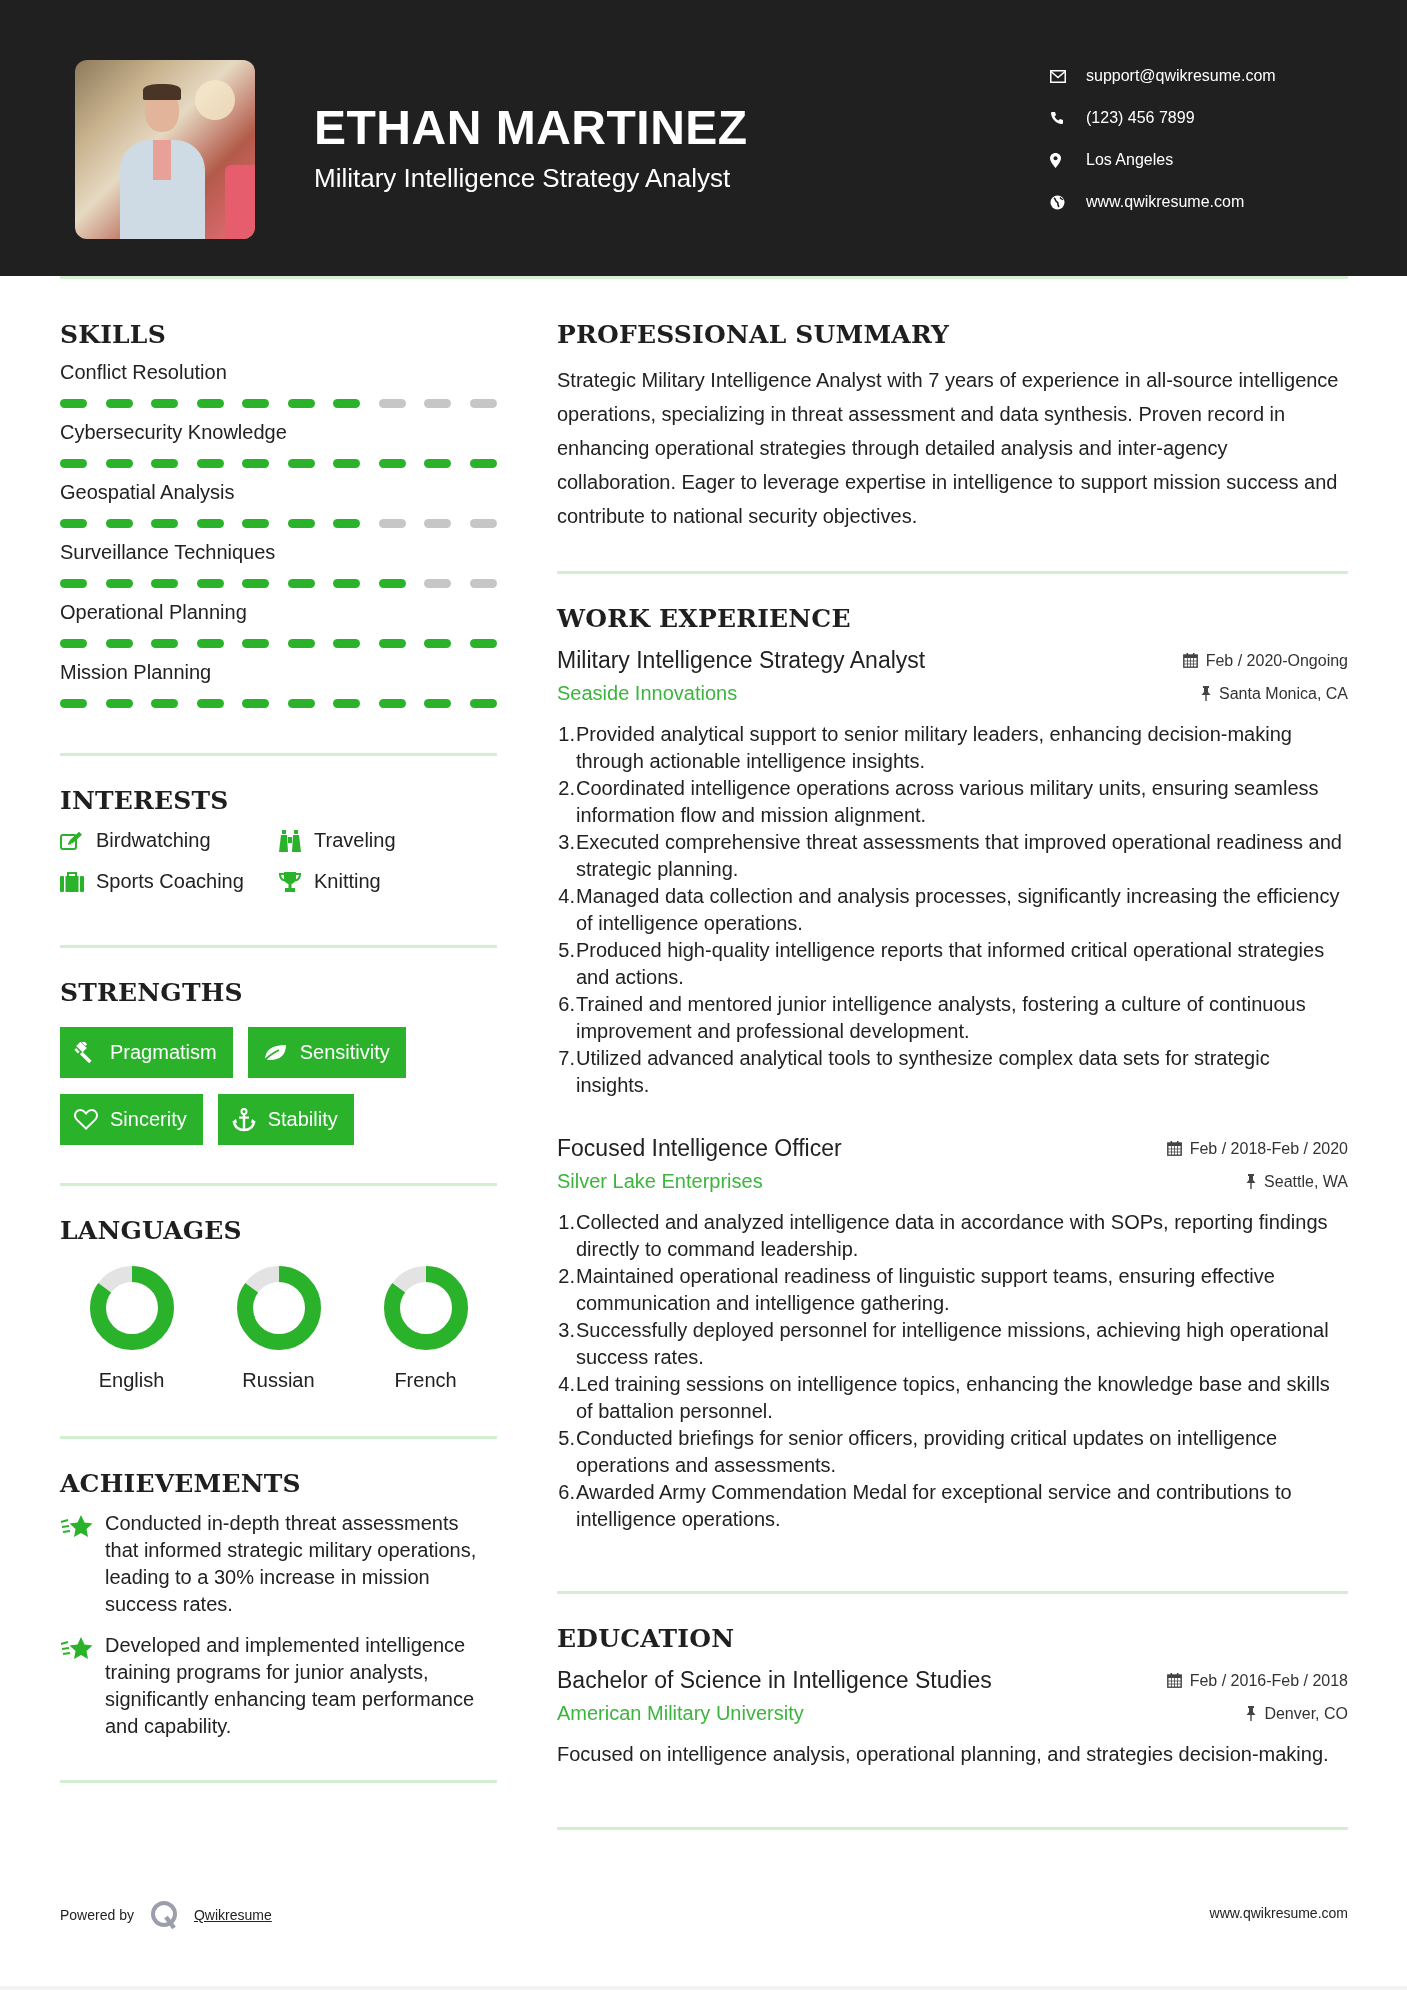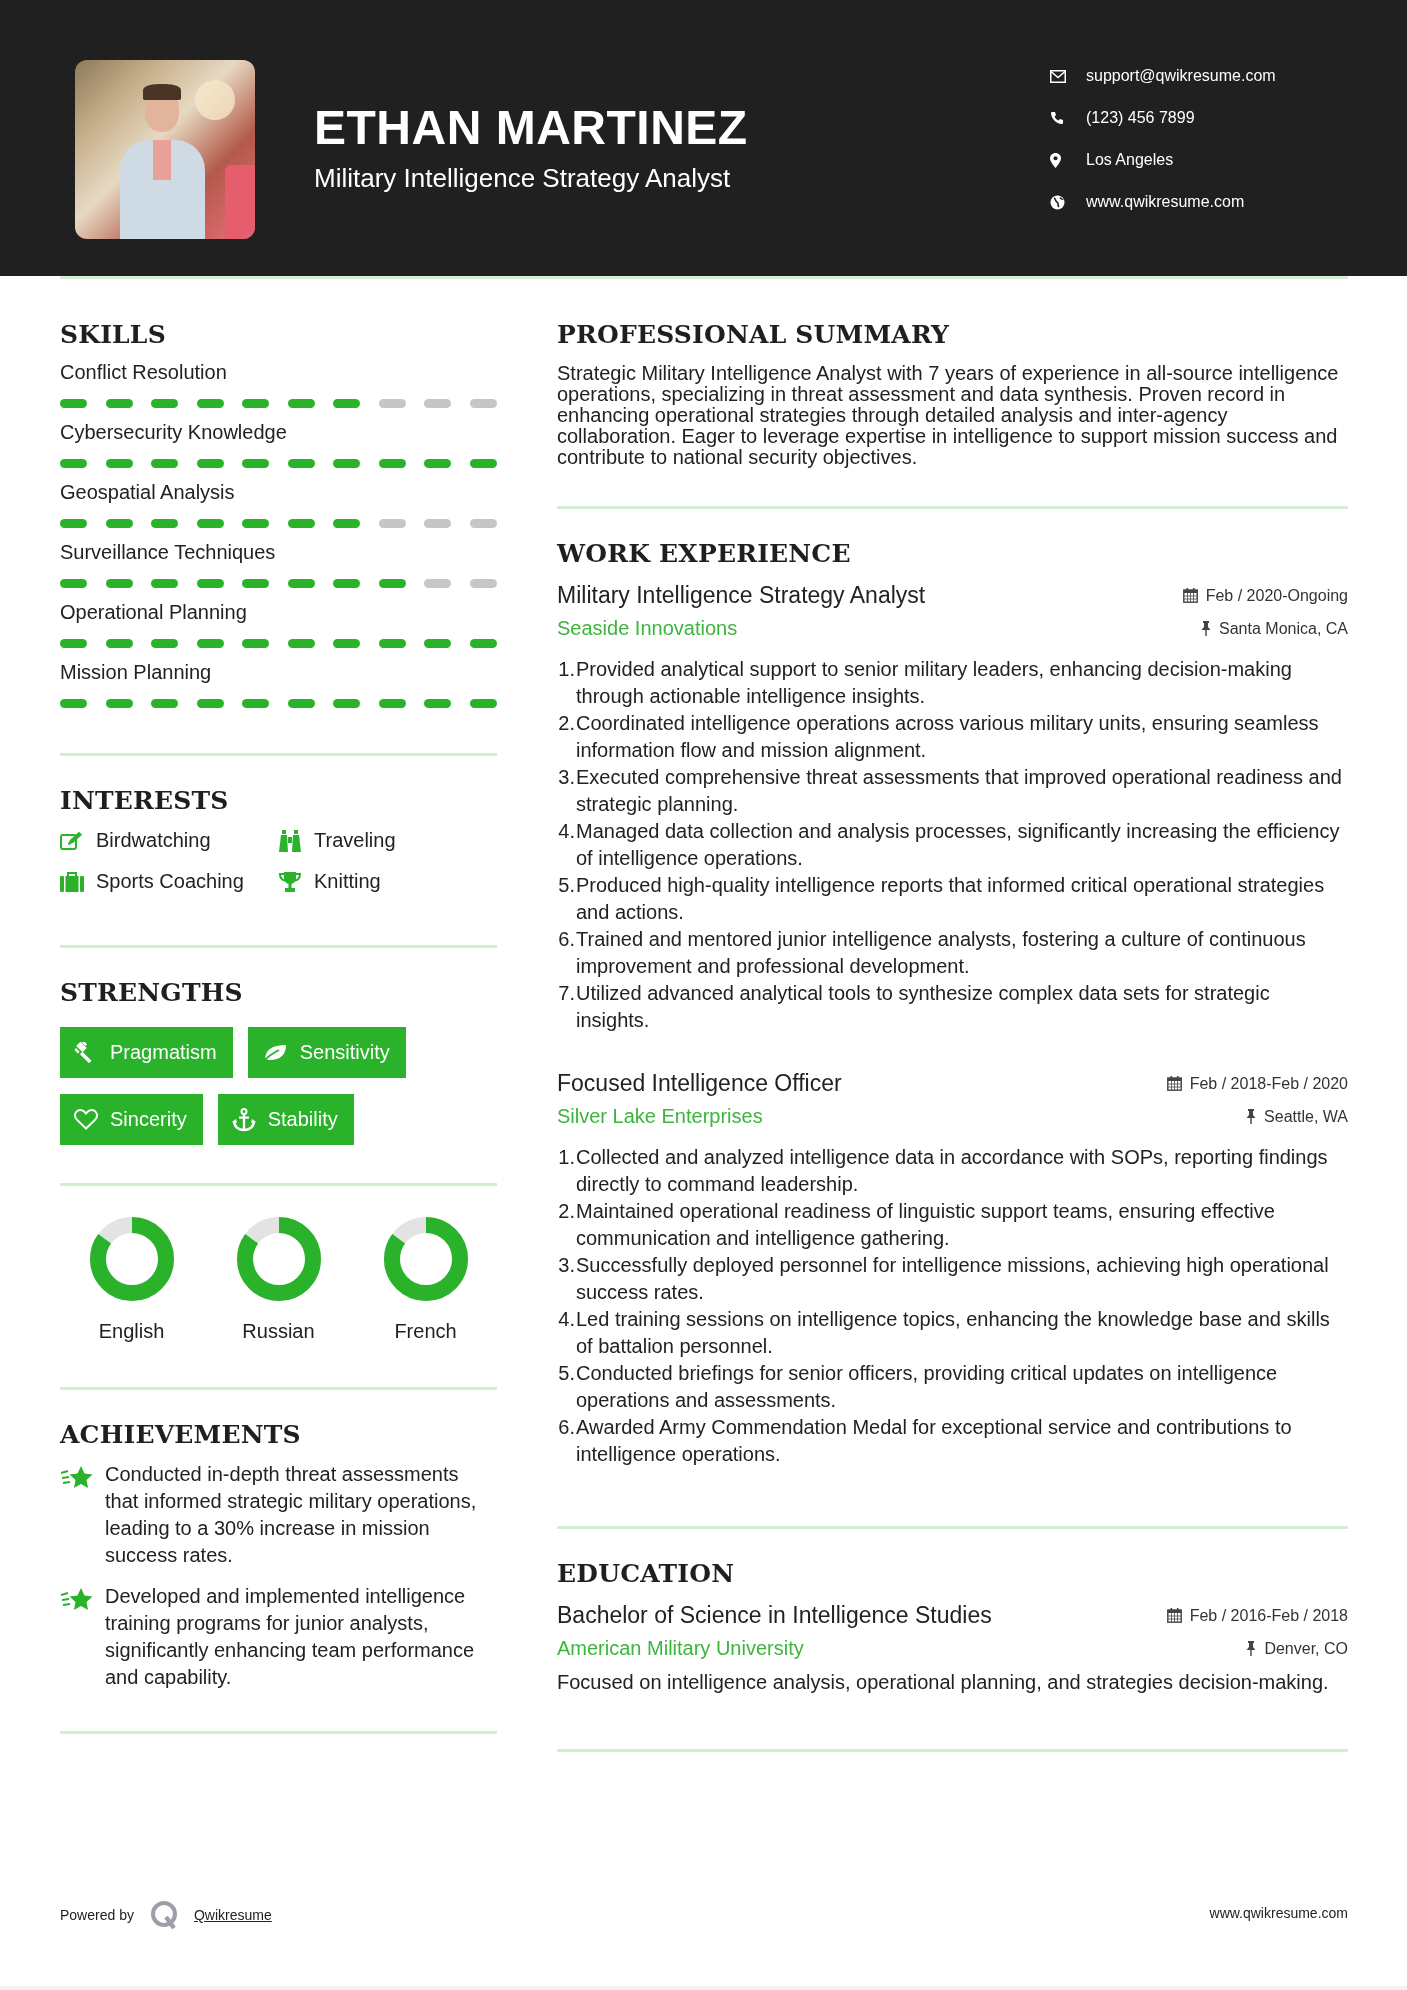--- a/index.html
+++ b/index.html
@@ -55,21 +55,21 @@
   .langs { display: flex; gap: 4px; margin-top: 20px; }
   .lang { width: 146px; display: flex; flex-direction: column; align-items: center; }
   .lang-label { font-size: 20px; margin-top: 18px; color: #222; }
 
   
   .ach { display: flex; margin-top: 12px; }
   .ach .ai { width: 45px; flex: none; padding-top: 4px; }
   .ach .at { font-size: 20px; line-height: 27px; color: #222; }
 
   
-  .summary { font-size: 20px; line-height: 21px; color: #222; margin-top: 14px; }
+  .summary { font-size: 20px; line-height: 34px; color: #222; margin-top: 14px; }
 
   .job-head { display: flex; justify-content: space-between; align-items: baseline; }
   .job-title { font-size: 23px; color: #222; }
   .job-meta { font-size: 16px; color: #333; display: flex; align-items: center; }
   .job-meta .mi { margin-right: 8px; display: flex; align-items: center; }
   .job-sub { display: flex; justify-content: space-between; align-items: center; margin-top: 8px; }
   .company { font-size: 20px; color: #3bb53c; }
   .bullets { list-style: none; margin-top: 16px; }
   .bullets li { display: flex; font-size: 20px; line-height: 27px; color: #222; }
   .bullets li .num { width: 18px; flex: none; text-align: right; margin-right: 0; }
@@ -334,20 +334,21 @@
             </svg>
         </span>
         <span>Stability</span>
       </div>
     </div>
   </section>
 
   <div class="divider" style="margin-top:38px;"></div>
 
   <section style="margin-top:30px;">
+    <div class="sec-title">LANGUAGES</div>
     <div class="langs" id="langs">
         <div class="lang">
           <svg width="86" height="86" viewBox="0 0 86 86">
             <circle cx="43" cy="43" r="34" fill="none" stroke="#e3e3e3" stroke-width="16"></circle>
             <circle cx="43" cy="43" r="34" fill="none" stroke="#29b22a" stroke-width="16" stroke-dasharray="181.58405537749005 213.62830044410595" transform="rotate(-90 43 43)"></circle>
           </svg>
           <div class="lang-label">English</div>
         </div>
         <div class="lang">
           <svg width="86" height="86" viewBox="0 0 86 86">

